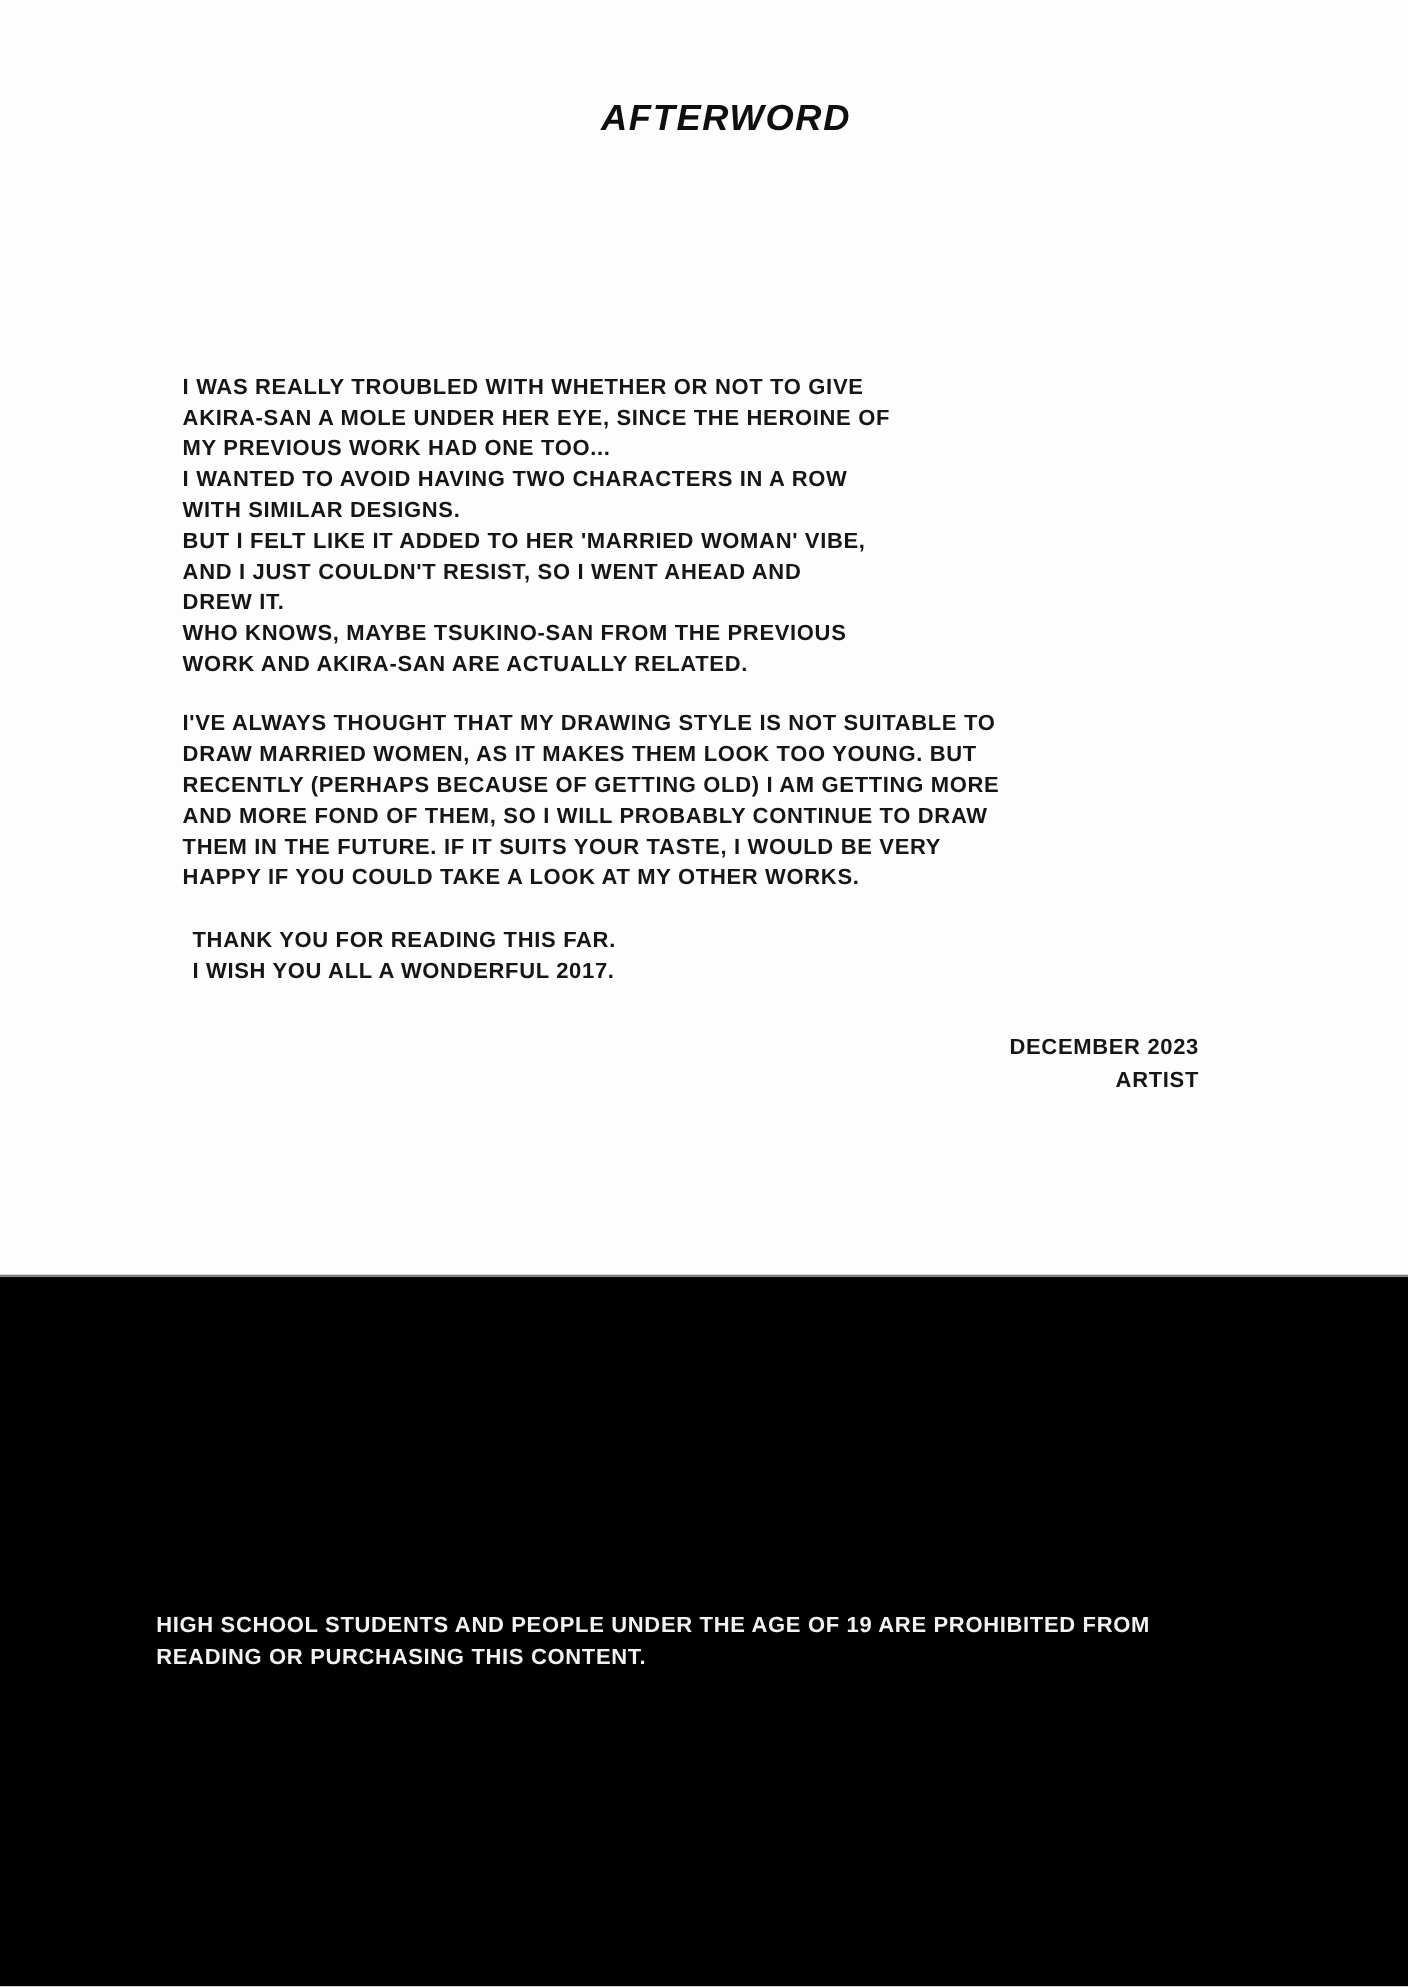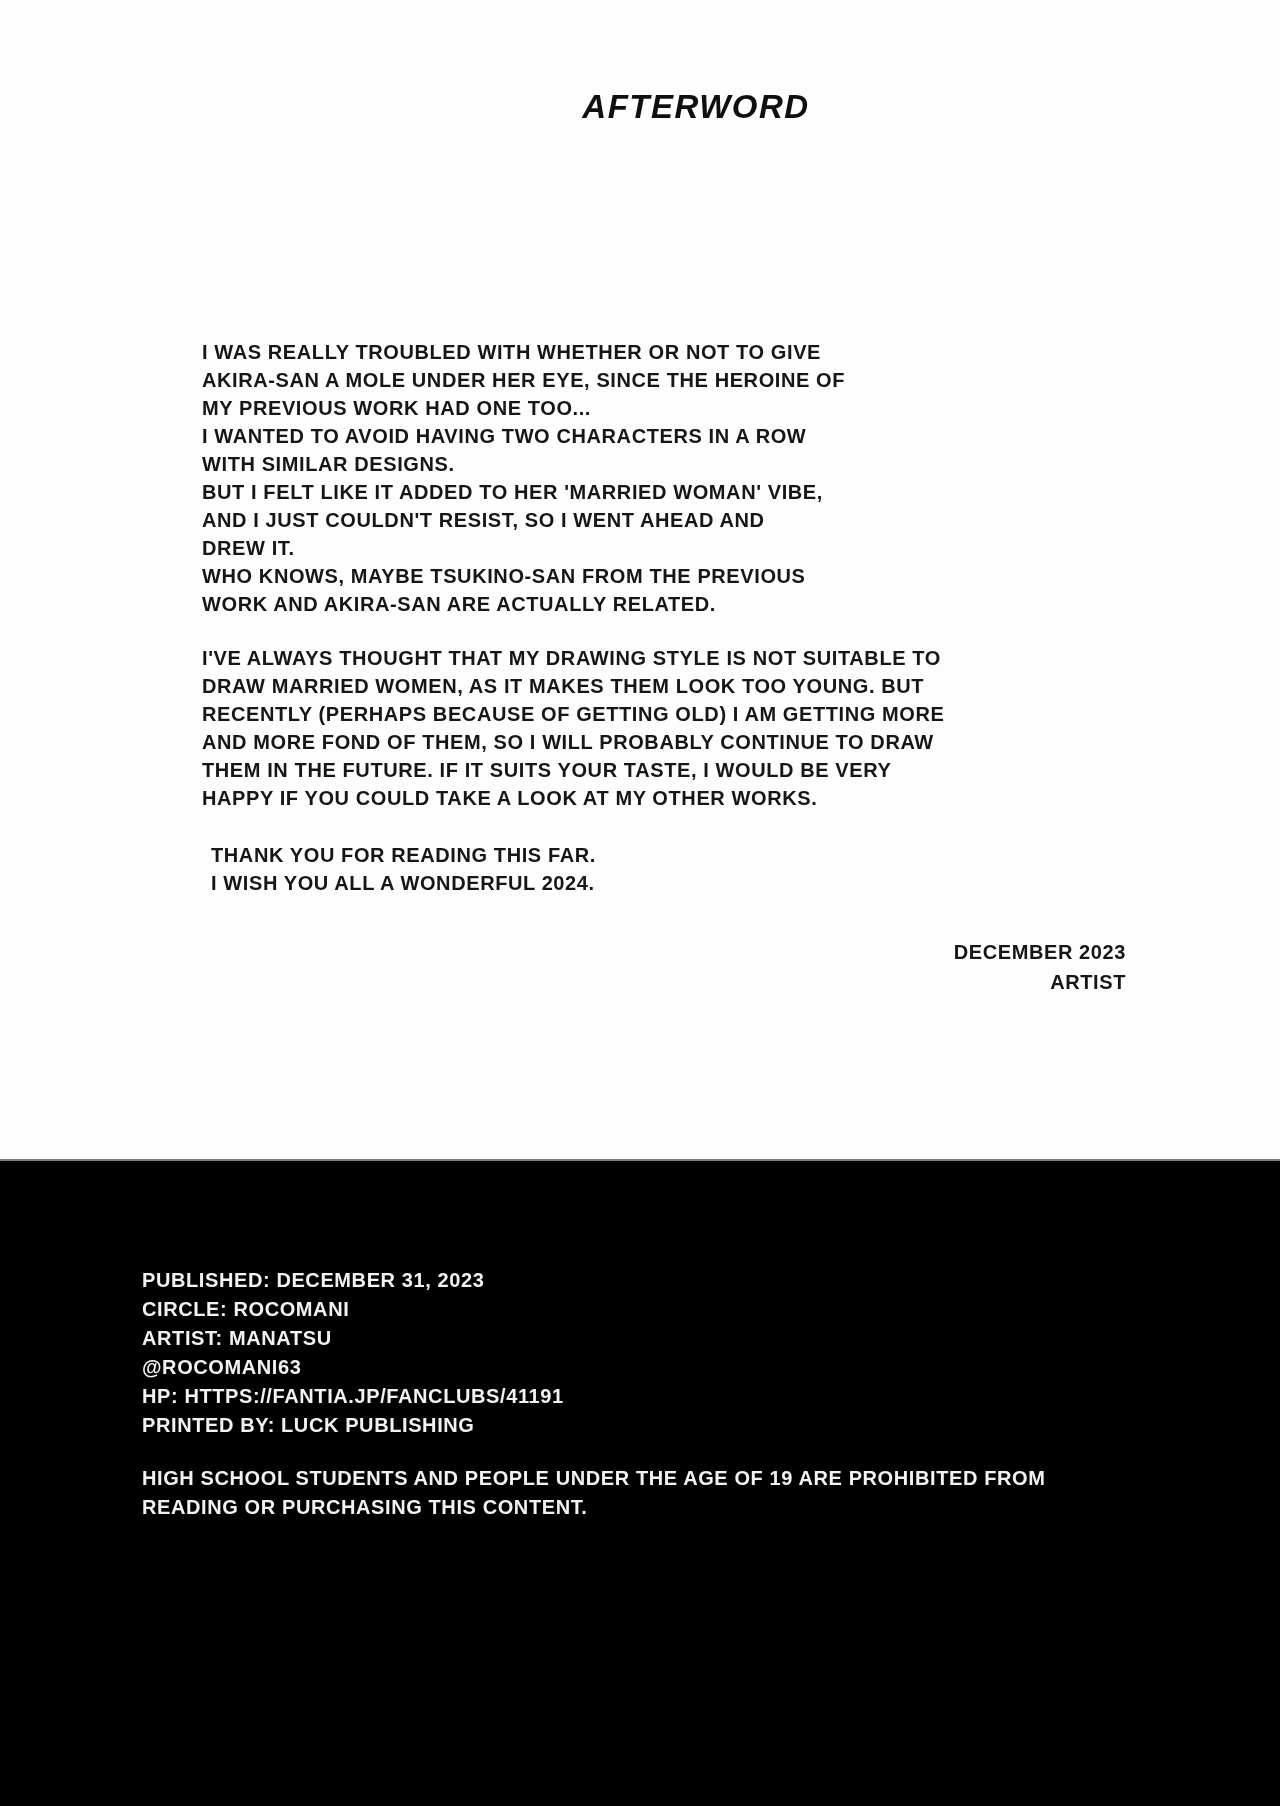--- a/index.html
+++ b/index.html
@@ -18,21 +18,20 @@
     font-weight: bold;
     color: #161616;
   }
   
   .white-sec {
     position: absolute;
     top: 0; left: 0;
     width: 1088px;
     height: 1159px;
     background: #fdfdfd;
-    margin-left: 36px;
   }
   .title {
     position: absolute;
     top: 88px;
     left: 360px;
     width: 600px;
     margin: 0;
     text-align: center;
     font-size: 33px;
     font-style: italic;
@@ -110,34 +109,28 @@
 MY PREVIOUS WORK HAD ONE TOO...
 I WANTED TO AVOID HAVING TWO CHARACTERS IN A ROW
 WITH SIMILAR DESIGNS.
 BUT I FELT LIKE IT ADDED TO HER 'MARRIED WOMAN' VIBE,
 AND I JUST COULDN'T RESIST, SO I WENT AHEAD AND
 DREW IT.
 WHO KNOWS, MAYBE TSUKINO-SAN FROM THE PREVIOUS
 WORK AND AKIRA-SAN ARE ACTUALLY RELATED.</div>
 
     <div class="para para-4">THANK YOU FOR READING THIS FAR.
-I WISH YOU ALL A WONDERFUL 2024.</div>
+I WISH YOU ALL A WONDERFUL 2017.</div>
 
     <div class="signature">
       <div>DECEMBER 2023</div>
       <div>ARTIST</div>
     </div>
   </section>
 
   <section class="footer-sec">
-    <div class="footer-block colophon">PUBLISHED: DECEMBER 31, 2023
-CIRCLE: ROCOMANI
-ARTIST: MANATSU
-@ROCOMANI63
-HP: HTTPS://FANTIA.JP/FANCLUBS/41191
-PRINTED BY: LUCK PUBLISHING</div>
 
     <div class="footer-block age-warning">HIGH SCHOOL STUDENTS AND PEOPLE UNDER THE AGE OF 19 ARE PROHIBITED FROM
 READING OR PURCHASING THIS CONTENT.</div>
 
   </section>
 
 </div>
 
 </body></html>

